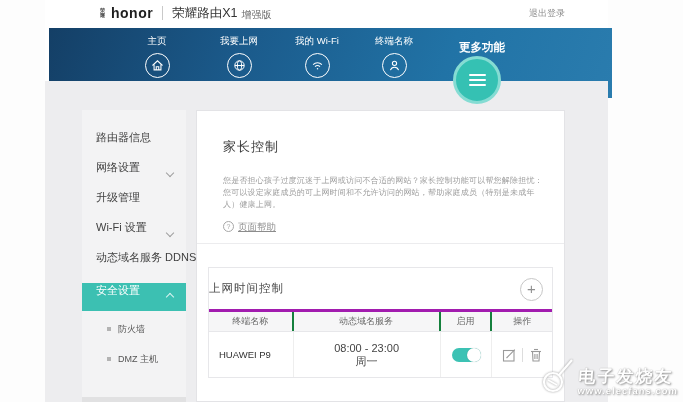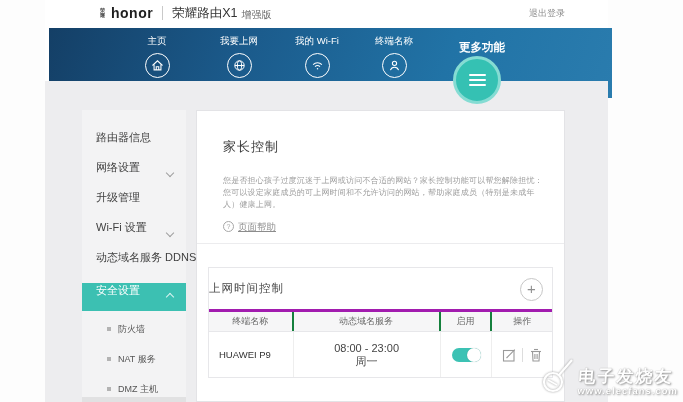--- a/index.html
+++ b/index.html
@@ -194,24 +194,20 @@
         <div class="side-item">
           <span>动态域名服务 DDNS</span>
         </div>
         <div class="side-item active">
           <span>安全设置</span>
           <span class="chev up"></span>
         </div>
         <div class="side-sub">
           <span class="bullet"></span>
           <span>防火墙</span>
-        </div>
-        <div class="side-sub">
-          <span class="bullet"></span>
-          <span>NAT 服务</span>
         </div>
         <div class="side-sub">
           <span class="bullet"></span>
           <span>DMZ 主机</span>
         </div>
         <div class="side-partial"></div>
       </div>
 
       <div class="panel">
         <div class="page-title">家长控制</div>

